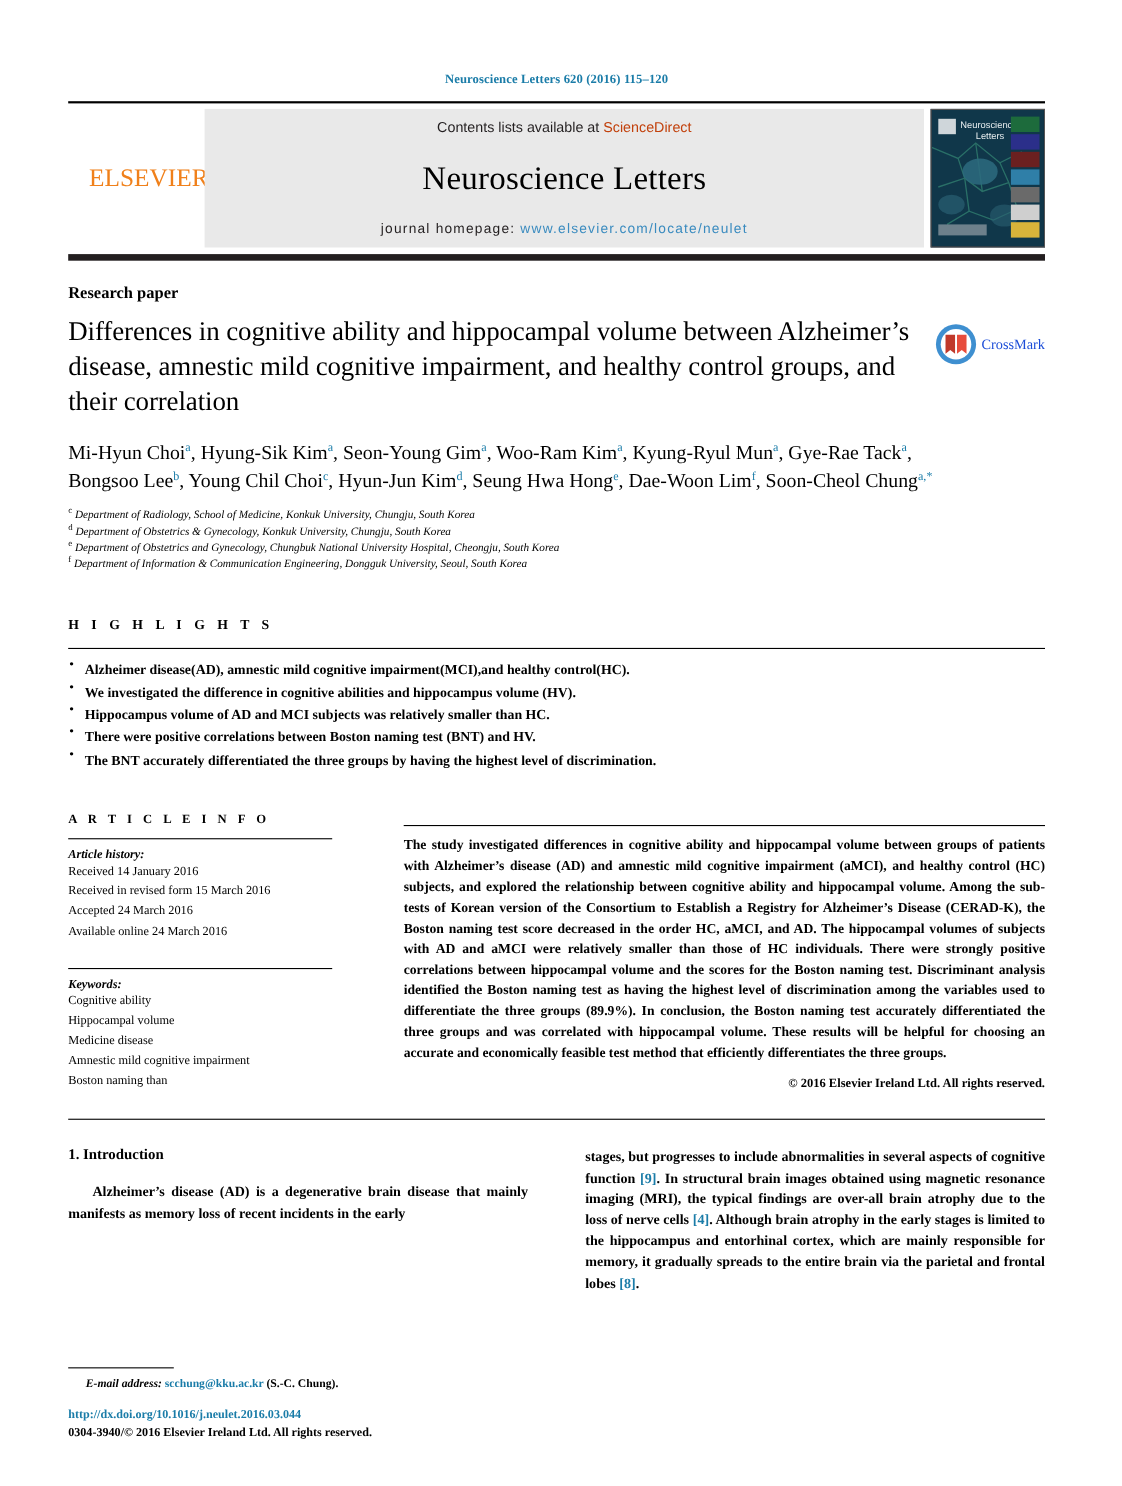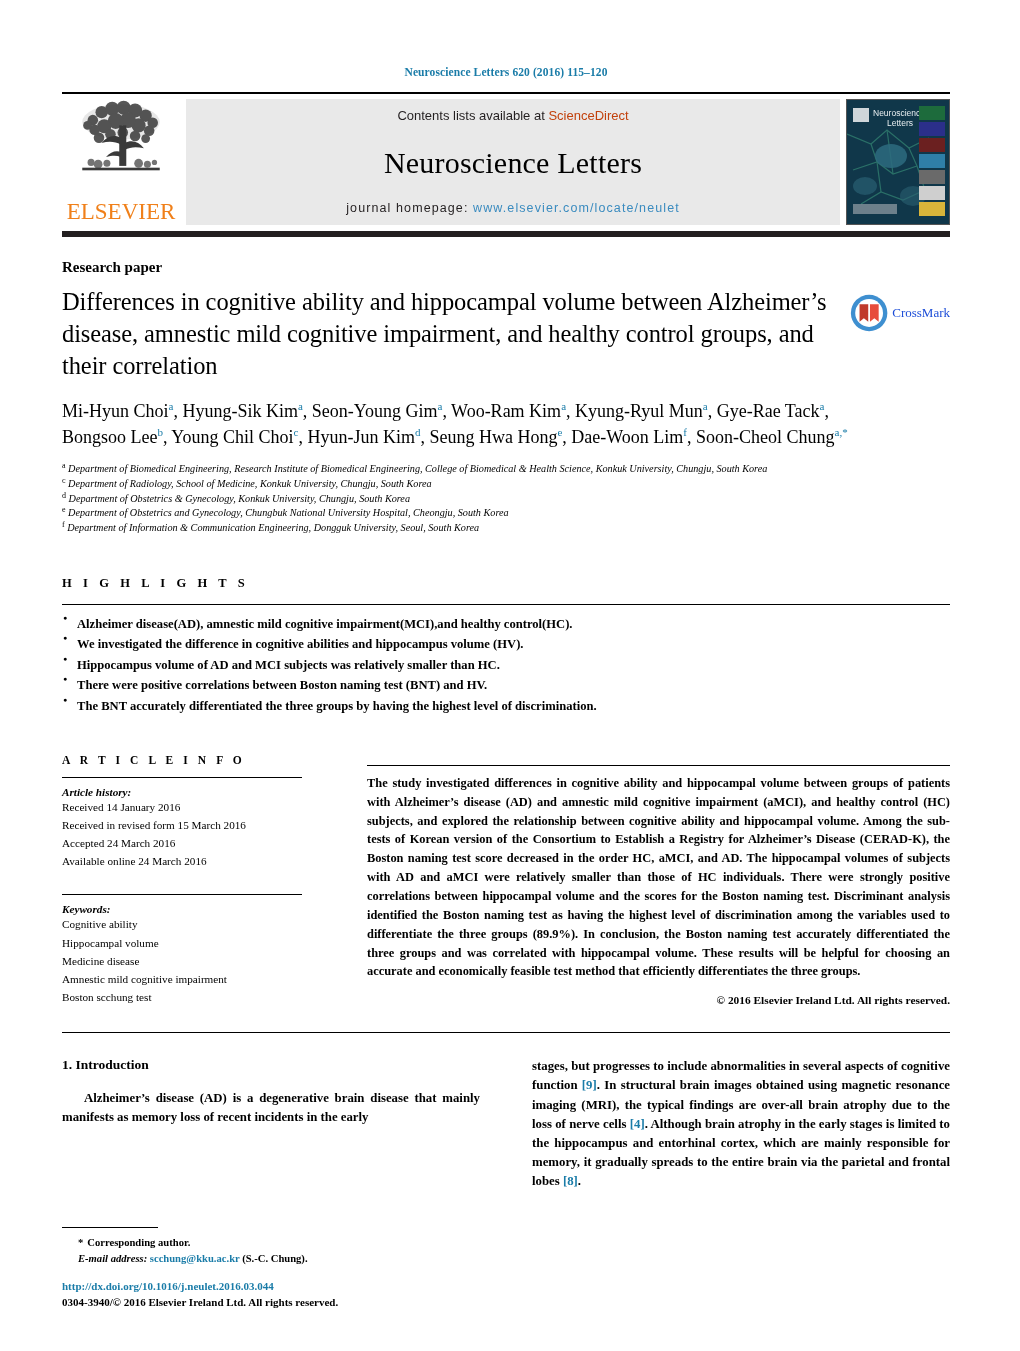--- a/index.html
+++ b/index.html
@@ -39,21 +39,20 @@
     border-top: 2px solid #000;
     padding-top: 5px;
     display: flex;
     align-items: stretch;
     height: 126px;
   }
   .elsevier-logo {
     width: 118px;
     flex: 0 0 118px;
     display: flex;
-    flex-direction: column;
     align-items: center;
     justify-content: space-between;
     padding-bottom: 2px;
     gap: 19px;
   }
   .tree-svg { display:block; }
   .elsevier-word {
     font-family: "Liberation Serif", serif;
     font-size: 23px;
     color: #f0801a;
@@ -434,21 +433,20 @@
         <path d="M23 12 L33 12 L33 32 L28 28 L23 32 Z" fill="#e74c3c"></path>
       </svg>
       <span class="crossmark-text">CrossMark</span>
     </div>
 
     <h1 class="title">Differences in cognitive ability and hippocampal volume between Alzheimer’s disease, amnestic mild cognitive impairment, and healthy control groups, and their correlation</h1>
 
     <div class="authors">Mi-Hyun Choi<sup>a</sup>, Hyung-Sik Kim<sup>a</sup>, Seon-Young Gim<sup>a</sup>, Woo-Ram Kim<sup>a</sup>, Kyung-Ryul Mun<sup>a</sup>, Gye-Rae Tack<sup>a</sup>, Bongsoo Lee<sup>b</sup>, Young Chil Choi<sup>c</sup>, Hyun-Jun Kim<sup>d</sup>, Seung Hwa Hong<sup>e</sup>, Dae-Woon Lim<sup>f</sup>, Soon-Cheol Chung<sup>a,</sup><sup>*</sup></div>
 
     <div class="affiliations">
-        <div><sup>a</sup> Department of Biomedical Engineering, Research Institute of Biomedical Engineering, College of Biomedical &amp; Health Science, Konkuk University, Chungju, South Korea</div>
         <div><sup>c</sup> Department of Radiology, School of Medicine, Konkuk University, Chungju, South Korea</div>
         <div><sup>d</sup> Department of Obstetrics &amp; Gynecology, Konkuk University, Chungju, South Korea</div>
         <div><sup>e</sup> Department of Obstetrics and Gynecology, Chungbuk National University Hospital, Cheongju, South Korea</div>
         <div><sup>f</sup> Department of Information &amp; Communication Engineering, Dongguk University, Seoul, South Korea</div>
       </div>
 
     <div class="sec-head">H I G H L I G H T S</div>
     <div class="rule-thin"></div>
     <ul class="highlights">
         <li>Alzheimer disease(AD), amnestic mild cognitive impairment(MCI),and healthy control(HC).</li>
@@ -471,21 +469,21 @@
             <div>Available online 24 March 2016</div>
           </div>
         <div class="kw-block">
           <div class="rule-col"></div>
           <div class="keywords-label">Keywords:</div>
           <div class="keyword-list">
               <div>Cognitive ability</div>
               <div>Hippocampal volume</div>
               <div>Medicine disease</div>
               <div>Amnestic mild cognitive impairment</div>
-              <div>Boston scchung test</div>
+              <div>Boston naming than</div>
             </div>
         </div>
       </div>
 
       <div class="col-abstract">
         <div class="rule-col"></div>
         <div class="abstract-body">The study investigated differences in cognitive ability and hippocampal volume between groups of patients with Alzheimer’s disease (AD) and amnestic mild cognitive impairment (aMCI), and healthy control (HC) subjects, and explored the relationship between cognitive ability and hippocampal volume. Among the sub-tests of Korean version of the Consortium to Establish a Registry for Alzheimer’s Disease (CERAD-K), the Boston naming test score decreased in the order HC, aMCI, and AD. The hippocampal volumes of subjects with AD and aMCI were relatively smaller than those of HC individuals. There were strongly positive correlations between hippocampal volume and the scores for the Boston naming test. Discriminant analysis identified the Boston naming test as having the highest level of discrimination among the variables used to differentiate the three groups (89.9%). In conclusion, the Boston naming test accurately differentiated the three groups and was correlated with hippocampal volume. These results will be helpful for choosing an accurate and economically feasible test method that efficiently differentiates the three groups.</div>
         <div class="copyright-line">© 2016 Elsevier Ireland Ltd. All rights reserved.</div>
       </div>
     </div>
@@ -500,23 +498,20 @@
       <div class="bcol right">
         <div class="para noindent"><span>stages, but progresses to include abnormalities in several aspects of cognitive function </span><span class="ref">[9]</span><span>. In structural brain images obtained using magnetic resonance imaging (MRI), the typical findings are over-all brain atrophy due to the loss of nerve cells </span><span class="ref">[4]</span><span>. Although brain atrophy in the early stages is limited to the hippocampus and entorhinal cortex, which are mainly responsible for memory, it gradually spreads to the entire brain via the parietal and frontal lobes </span><span class="ref">[8]</span><span>.</span></div>
       </div>
     </div>
 
   </div>
 
   <div class="footnote-area">
     <div class="foot-rule"></div>
     <div class="foot-line indent-foot">
-      <span class="star">*</span><span>Corresponding author.</span>
-    </div>
-    <div class="foot-line indent-foot">
       <span class="foot-email-label">E-mail address:</span>
       <span class="foot-link">scchung@kku.ac.kr</span>
       <span>(S.-C. Chung).</span>
     </div>
   </div>
 
   <div class="doi-block">
     <div class="doi-link">http://dx.doi.org/10.1016/j.neulet.2016.03.044</div>
     <div>0304-3940/© 2016 Elsevier Ireland Ltd. All rights reserved.</div>
   </div>

